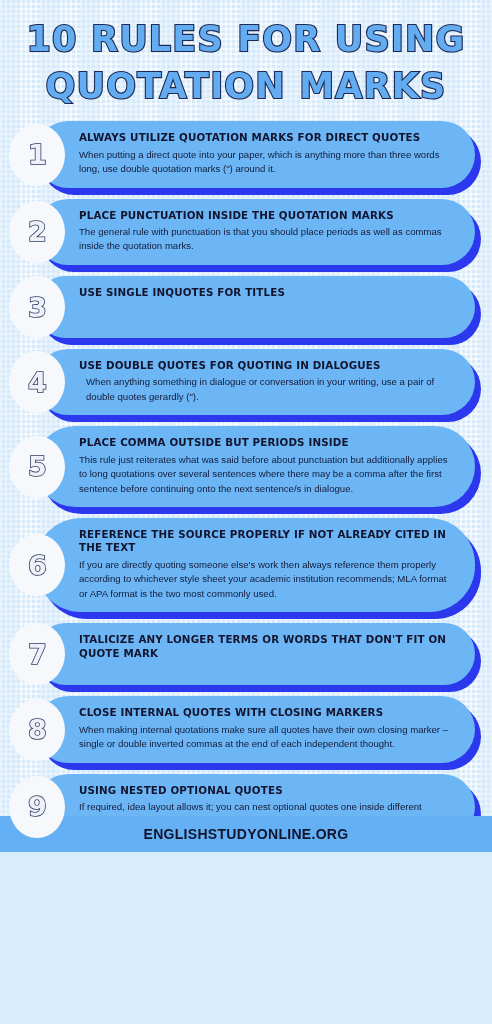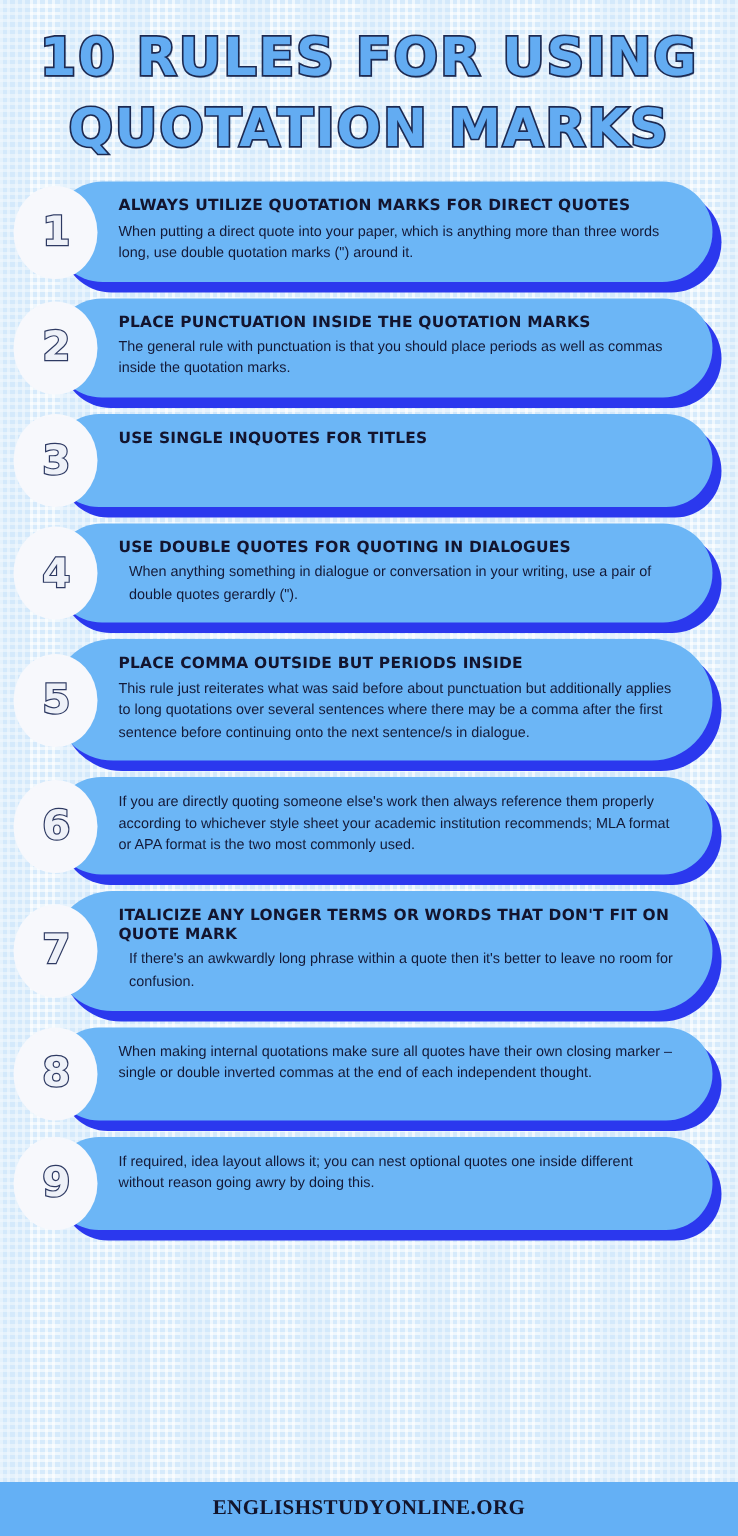--- a/index.html
+++ b/index.html
@@ -11,21 +11,21 @@
     height: 1024px;
     overflow: hidden;
     font-family: "Liberation Sans", sans-serif;
     background: #d9ecfb;
   }
 
   
   #poster {
     position: relative;
     width: 492px;
-    height: 1024px;
+    height: 852px;
     box-sizing: border-box;
     background-color: #d6eafb;
     background-image:
       repeating-linear-gradient(0deg,
         rgba(255,255,255,0.62) 0px, rgba(255,255,255,0.62) 2px,
         rgba(255,255,255,0) 2px, rgba(255,255,255,0) 5px),
       repeating-linear-gradient(90deg,
         rgba(255,255,255,0.62) 0px, rgba(255,255,255,0.62) 2px,
         rgba(255,255,255,0) 2px, rgba(255,255,255,0) 5px);
     background-size: 20px 20px, 20px 20px;
@@ -144,21 +144,21 @@
     left: 0;
     right: 0;
     bottom: 0;
     height: 36px;
     background: #64b0f5;
     display: flex;
     align-items: center;
     justify-content: center;
   }
   .footer span {
-    font-family: Liberation Serif, serif;
+    font-family: Liberation Sans, sans-serif;
     font-weight: 700;
     font-size: 14px;
     letter-spacing: .3px;
     color: #12142c;
   }
 </style>
 </head>
 <body>
 
 <div id="poster">
@@ -218,48 +218,50 @@
         <h3>PLACE COMMA OUTSIDE BUT PERIODS INSIDE</h3>
         <p>This rule just reiterates what was said before about punctuation but additionally applies to long quotations over several sentences where there may be a comma after the first sentence before continuing onto the next sentence/s in dialogue.</p>
       </div>
     </div>
 
     <div class="card-wrap">
       <div class="num-badge">
         <span class="num">6</span>
       </div>
       <div class="card">
+        <h3>REFERENCE THE SOURCE PROPERLY IF NOT ALREADY CITED IN THE TEXT</h3>
         <p>If you are directly quoting someone else's work then always reference them properly according to whichever style sheet your academic institution recommends; MLA format or APA format is the two most commonly used.</p>
       </div>
     </div>
 
     <div class="card-wrap">
       <div class="num-badge">
         <span class="num">7</span>
       </div>
       <div class="card indent">
         <h3>ITALICIZE ANY LONGER TERMS OR WORDS THAT DON'T FIT ON QUOTE MARK</h3>
-        <p>If there's an awkwardly long phrase within a quote then it's better to leave no room for confusion.</p>
       </div>
     </div>
 
     <div class="card-wrap">
       <div class="num-badge">
         <span class="num">8</span>
       </div>
       <div class="card">
+        <h3>CLOSE INTERNAL QUOTES WITH CLOSING MARKERS</h3>
         <p>When making internal quotations make sure all quotes have their own closing marker – single or double inverted commas at the end of each independent thought.</p>
       </div>
     </div>
 
     <div class="card-wrap">
       <div class="num-badge">
         <span class="num">9</span>
       </div>
       <div class="card">
+        <h3>USING NESTED OPTIONAL QUOTES</h3>
         <p>If required, idea layout allows it; you can nest optional quotes one inside different without reason going awry by doing this.</p>
       </div>
     </div>
 
 
   </div>
 
   <div class="footer">
     <span>ENGLISHSTUDYONLINE.ORG</span>
   </div>

